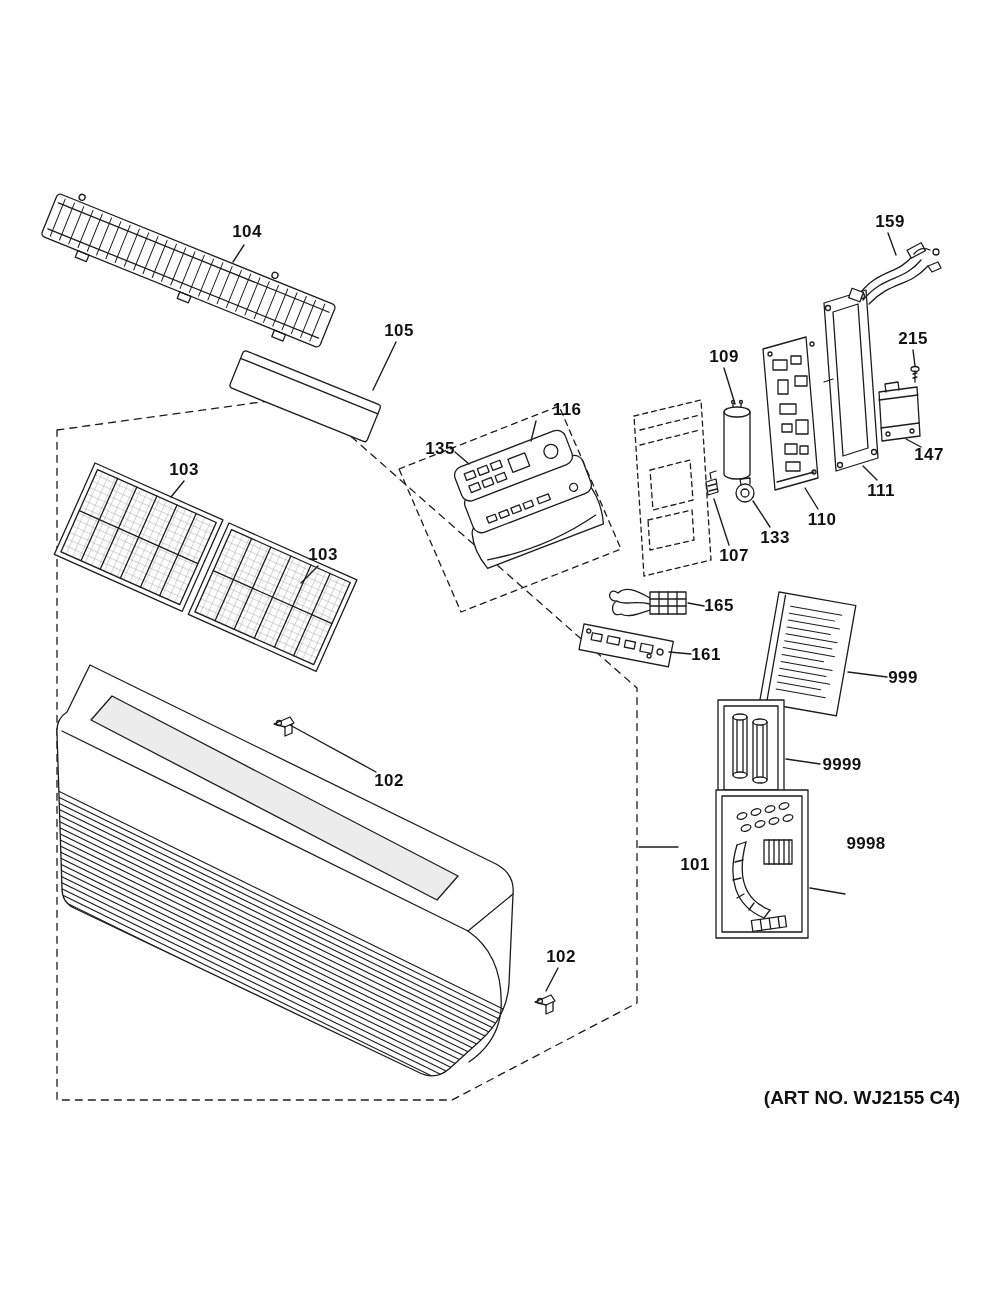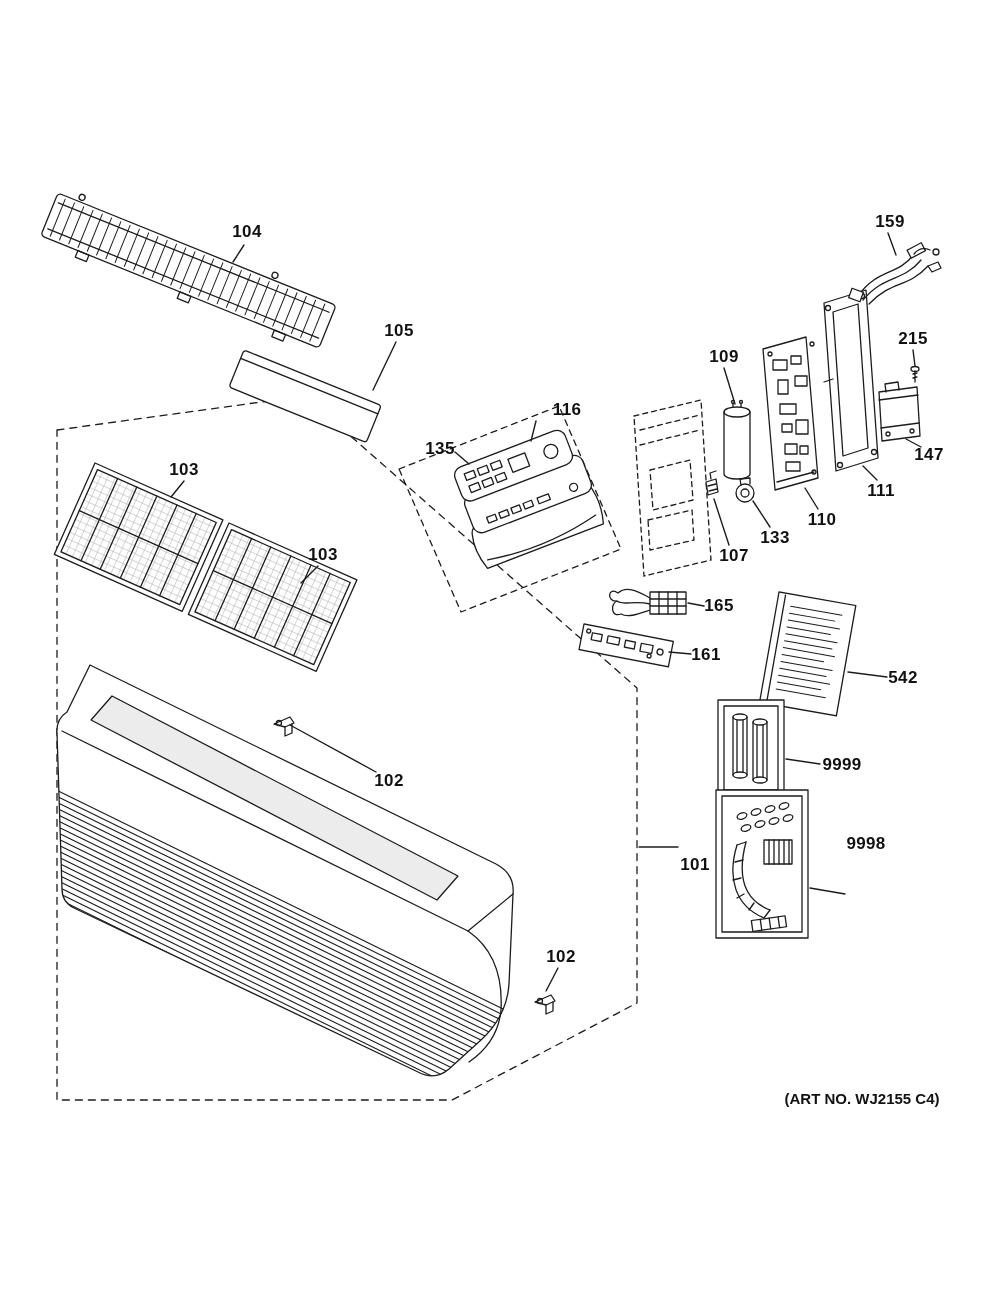--- a/index.html
+++ b/index.html
@@ -8,21 +8,21 @@
     font-family:"Liberation Sans",sans-serif;overflow:hidden;
   }
   .stage svg{position:absolute;left:0;top:0;}
   .callout{
     position:absolute;transform:translate(-50%,-50%);
     font-size:17px;font-weight:bold;color:#111;white-space:nowrap;
     letter-spacing:.3px;
   }
   .art-note{
     position:absolute;transform:translate(-50%,-50%);
-    font-size:15px;font-weight:600;color:#111;white-space:nowrap;
+    font-size:19px;font-weight:600;color:#111;white-space:nowrap;
   }
 </style>
 </head>
 <body>
 
 <div class="stage">
 
 <svg viewBox="0 0 1000 1294" width="1000" height="1294">
   <defs>
     <clipPath id="frontClip">
@@ -288,21 +288,21 @@
 <div class="callout" style="left:440px;top:449px">135</div>
 <div class="callout" style="left:184px;top:470px">103</div>
 <div class="callout" style="left:929px;top:455px">147</div>
 <div class="callout" style="left:881px;top:491px">111</div>
 <div class="callout" style="left:822px;top:520px">110</div>
 <div class="callout" style="left:775px;top:538px">133</div>
 <div class="callout" style="left:323px;top:555px">103</div>
 <div class="callout" style="left:734px;top:556px">107</div>
 <div class="callout" style="left:719px;top:606px">165</div>
 <div class="callout" style="left:706px;top:655px">161</div>
-<div class="callout" style="left:903px;top:678px">542</div>
+<div class="callout" style="left:903px;top:678px">999</div>
 <div class="callout" style="left:842px;top:765px">9999</div>
 <div class="callout" style="left:389px;top:781px">102</div>
 <div class="callout" style="left:695px;top:865px">101</div>
 <div class="callout" style="left:866px;top:844px">9998</div>
 <div class="callout" style="left:561px;top:957px">102</div>
 
 <div class="art-note" style="left:862px;top:1098px">(ART NO. WJ2155 C4)</div>
 
 </div>
 

